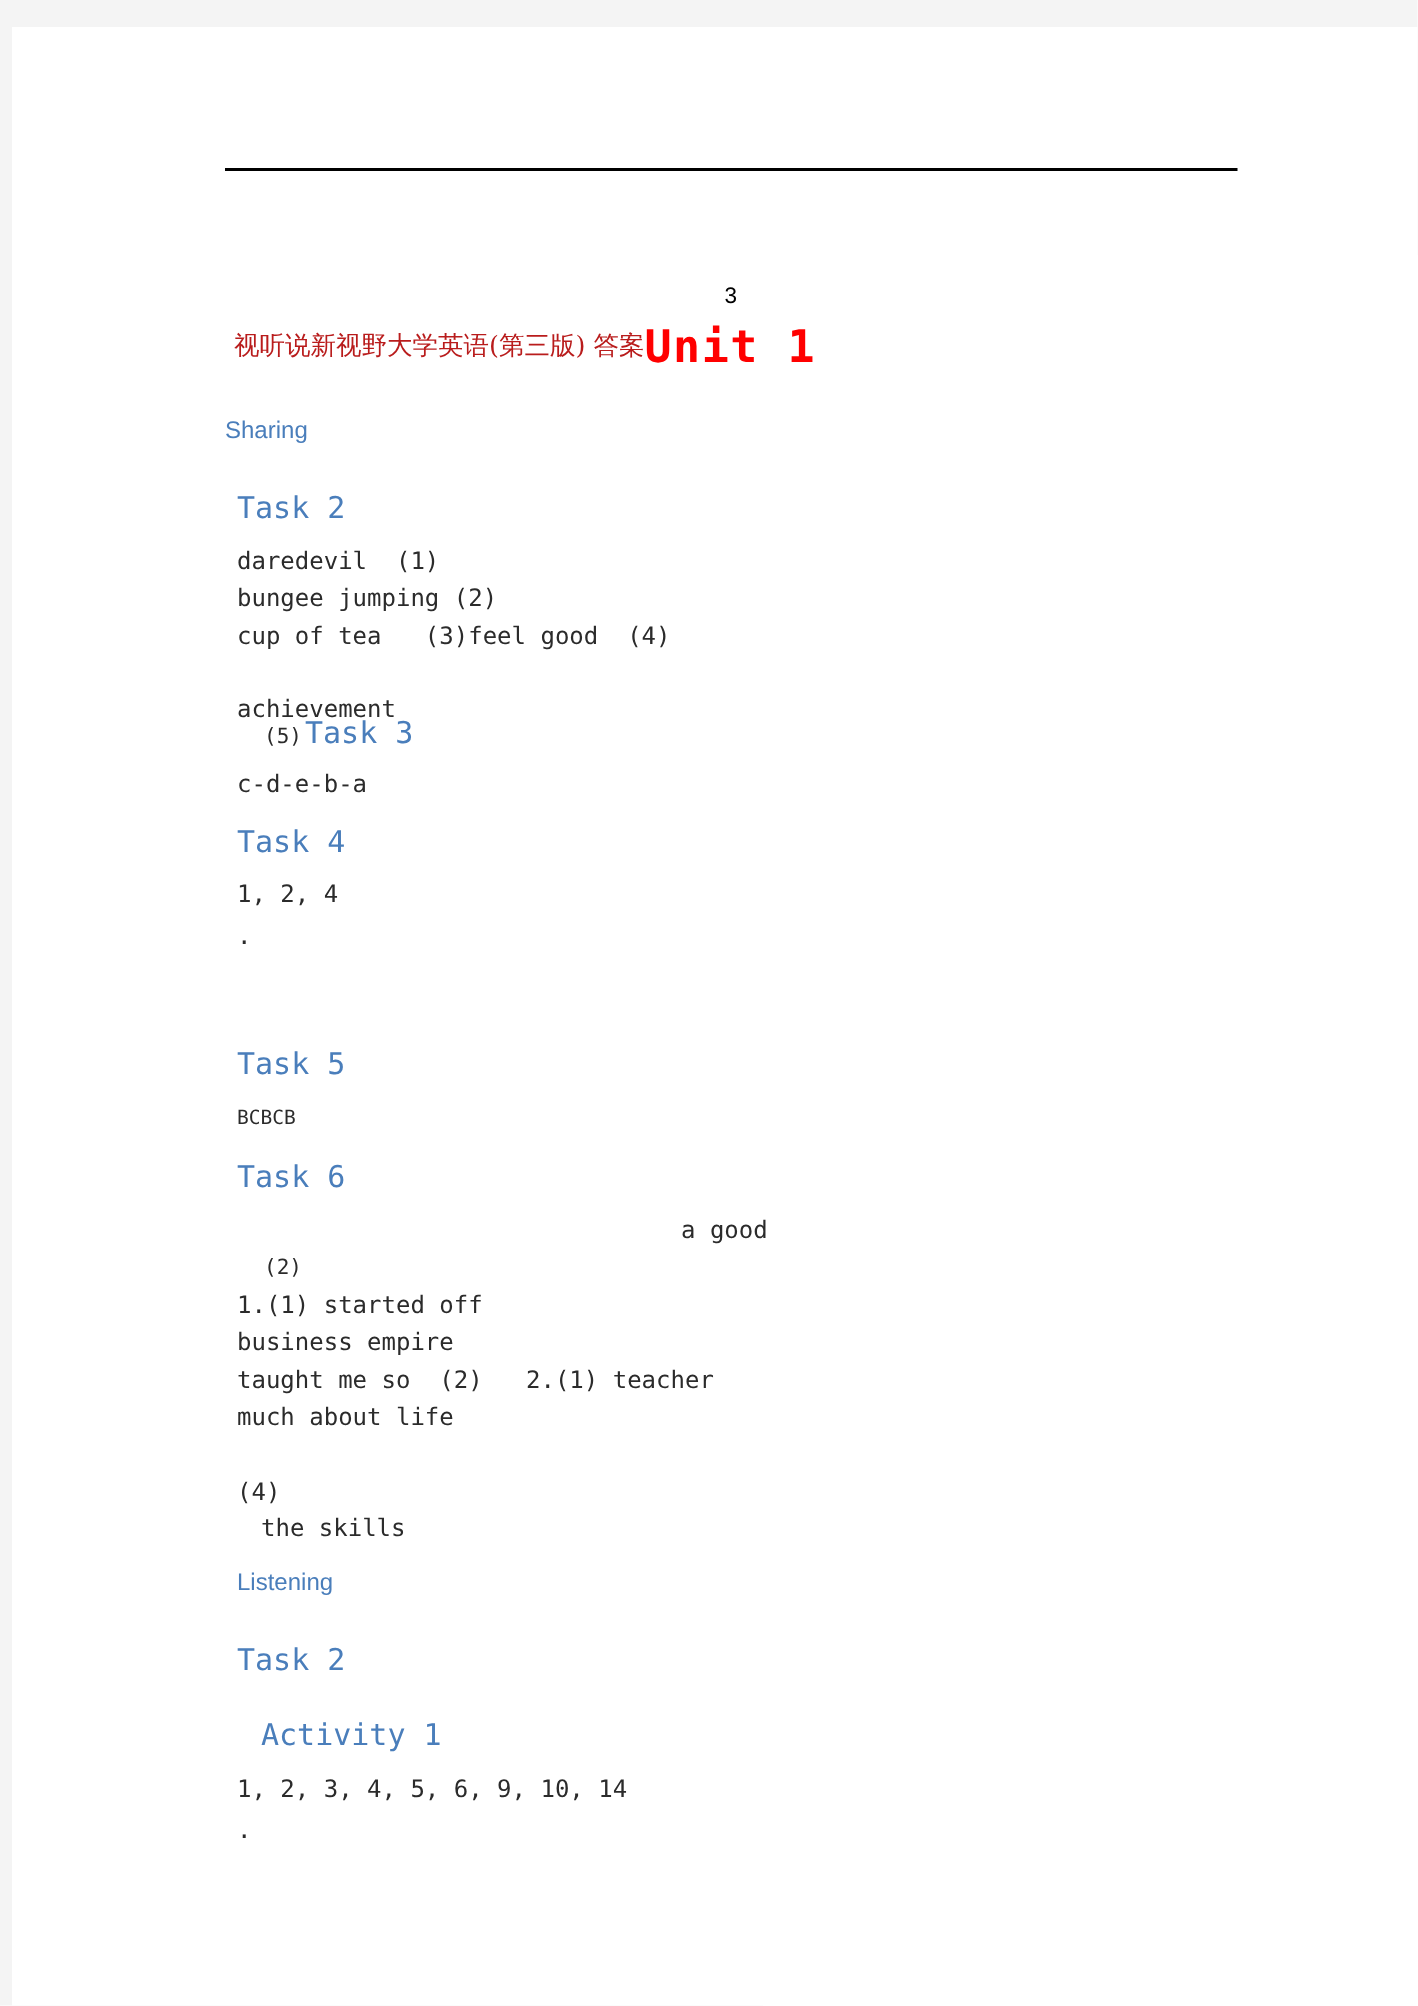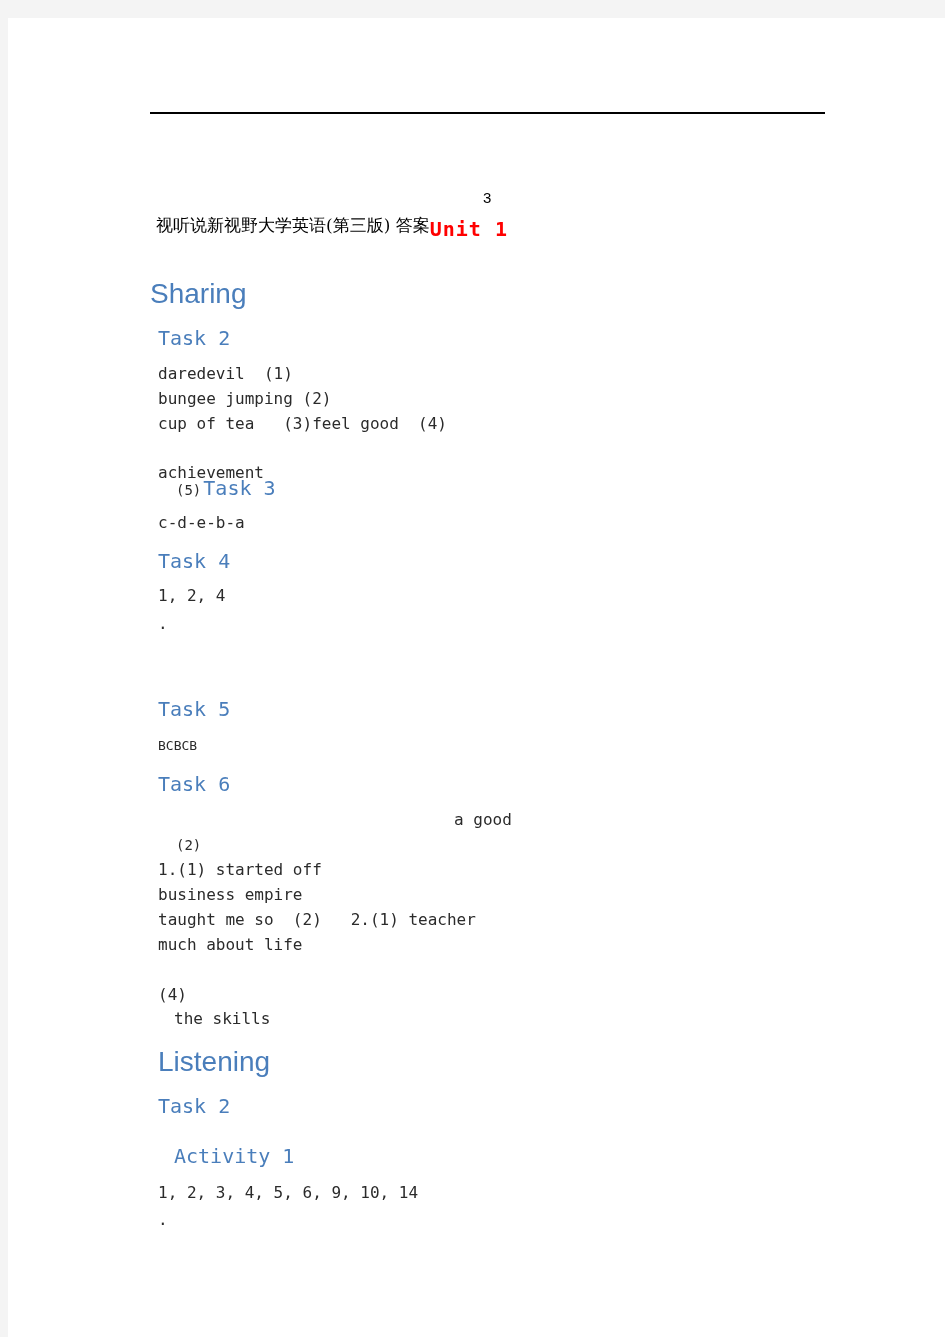--- a/index.html
+++ b/index.html
@@ -51,38 +51,38 @@
   }
   .title-row {
     position: absolute;
     left: 6px;
     top: 24px;
     white-space: nowrap;
   }
   .doc-title-cn {
     font-family: "DejaVu Serif", serif;
     font-size: 17px;
-    color: #000000;
+    color: #b91c1c;
     letter-spacing: 0px;
   }
   .doc-title-unit {
     font-family: "DejaVu Sans Mono", monospace;
-    font-size: 20px;
+    font-size: 30px;
     font-weight: bold;
     color: #ff0000;
     letter-spacing: 1px;
     vertical-align: -5px;
     text-align: center;
   }
 
   
   .h-section {
     position: absolute;
     font-family: "Liberation Sans", sans-serif;
-    font-size: 28px;
+    font-size: 16px;
     font-weight: normal;
     color: #4a7ebb;
     line-height: 1;
     white-space: nowrap;
   }
   .h-task {
     position: absolute;
     font-family: "DejaVu Sans Mono", monospace;
     font-size: 20px;
     font-weight: normal;

